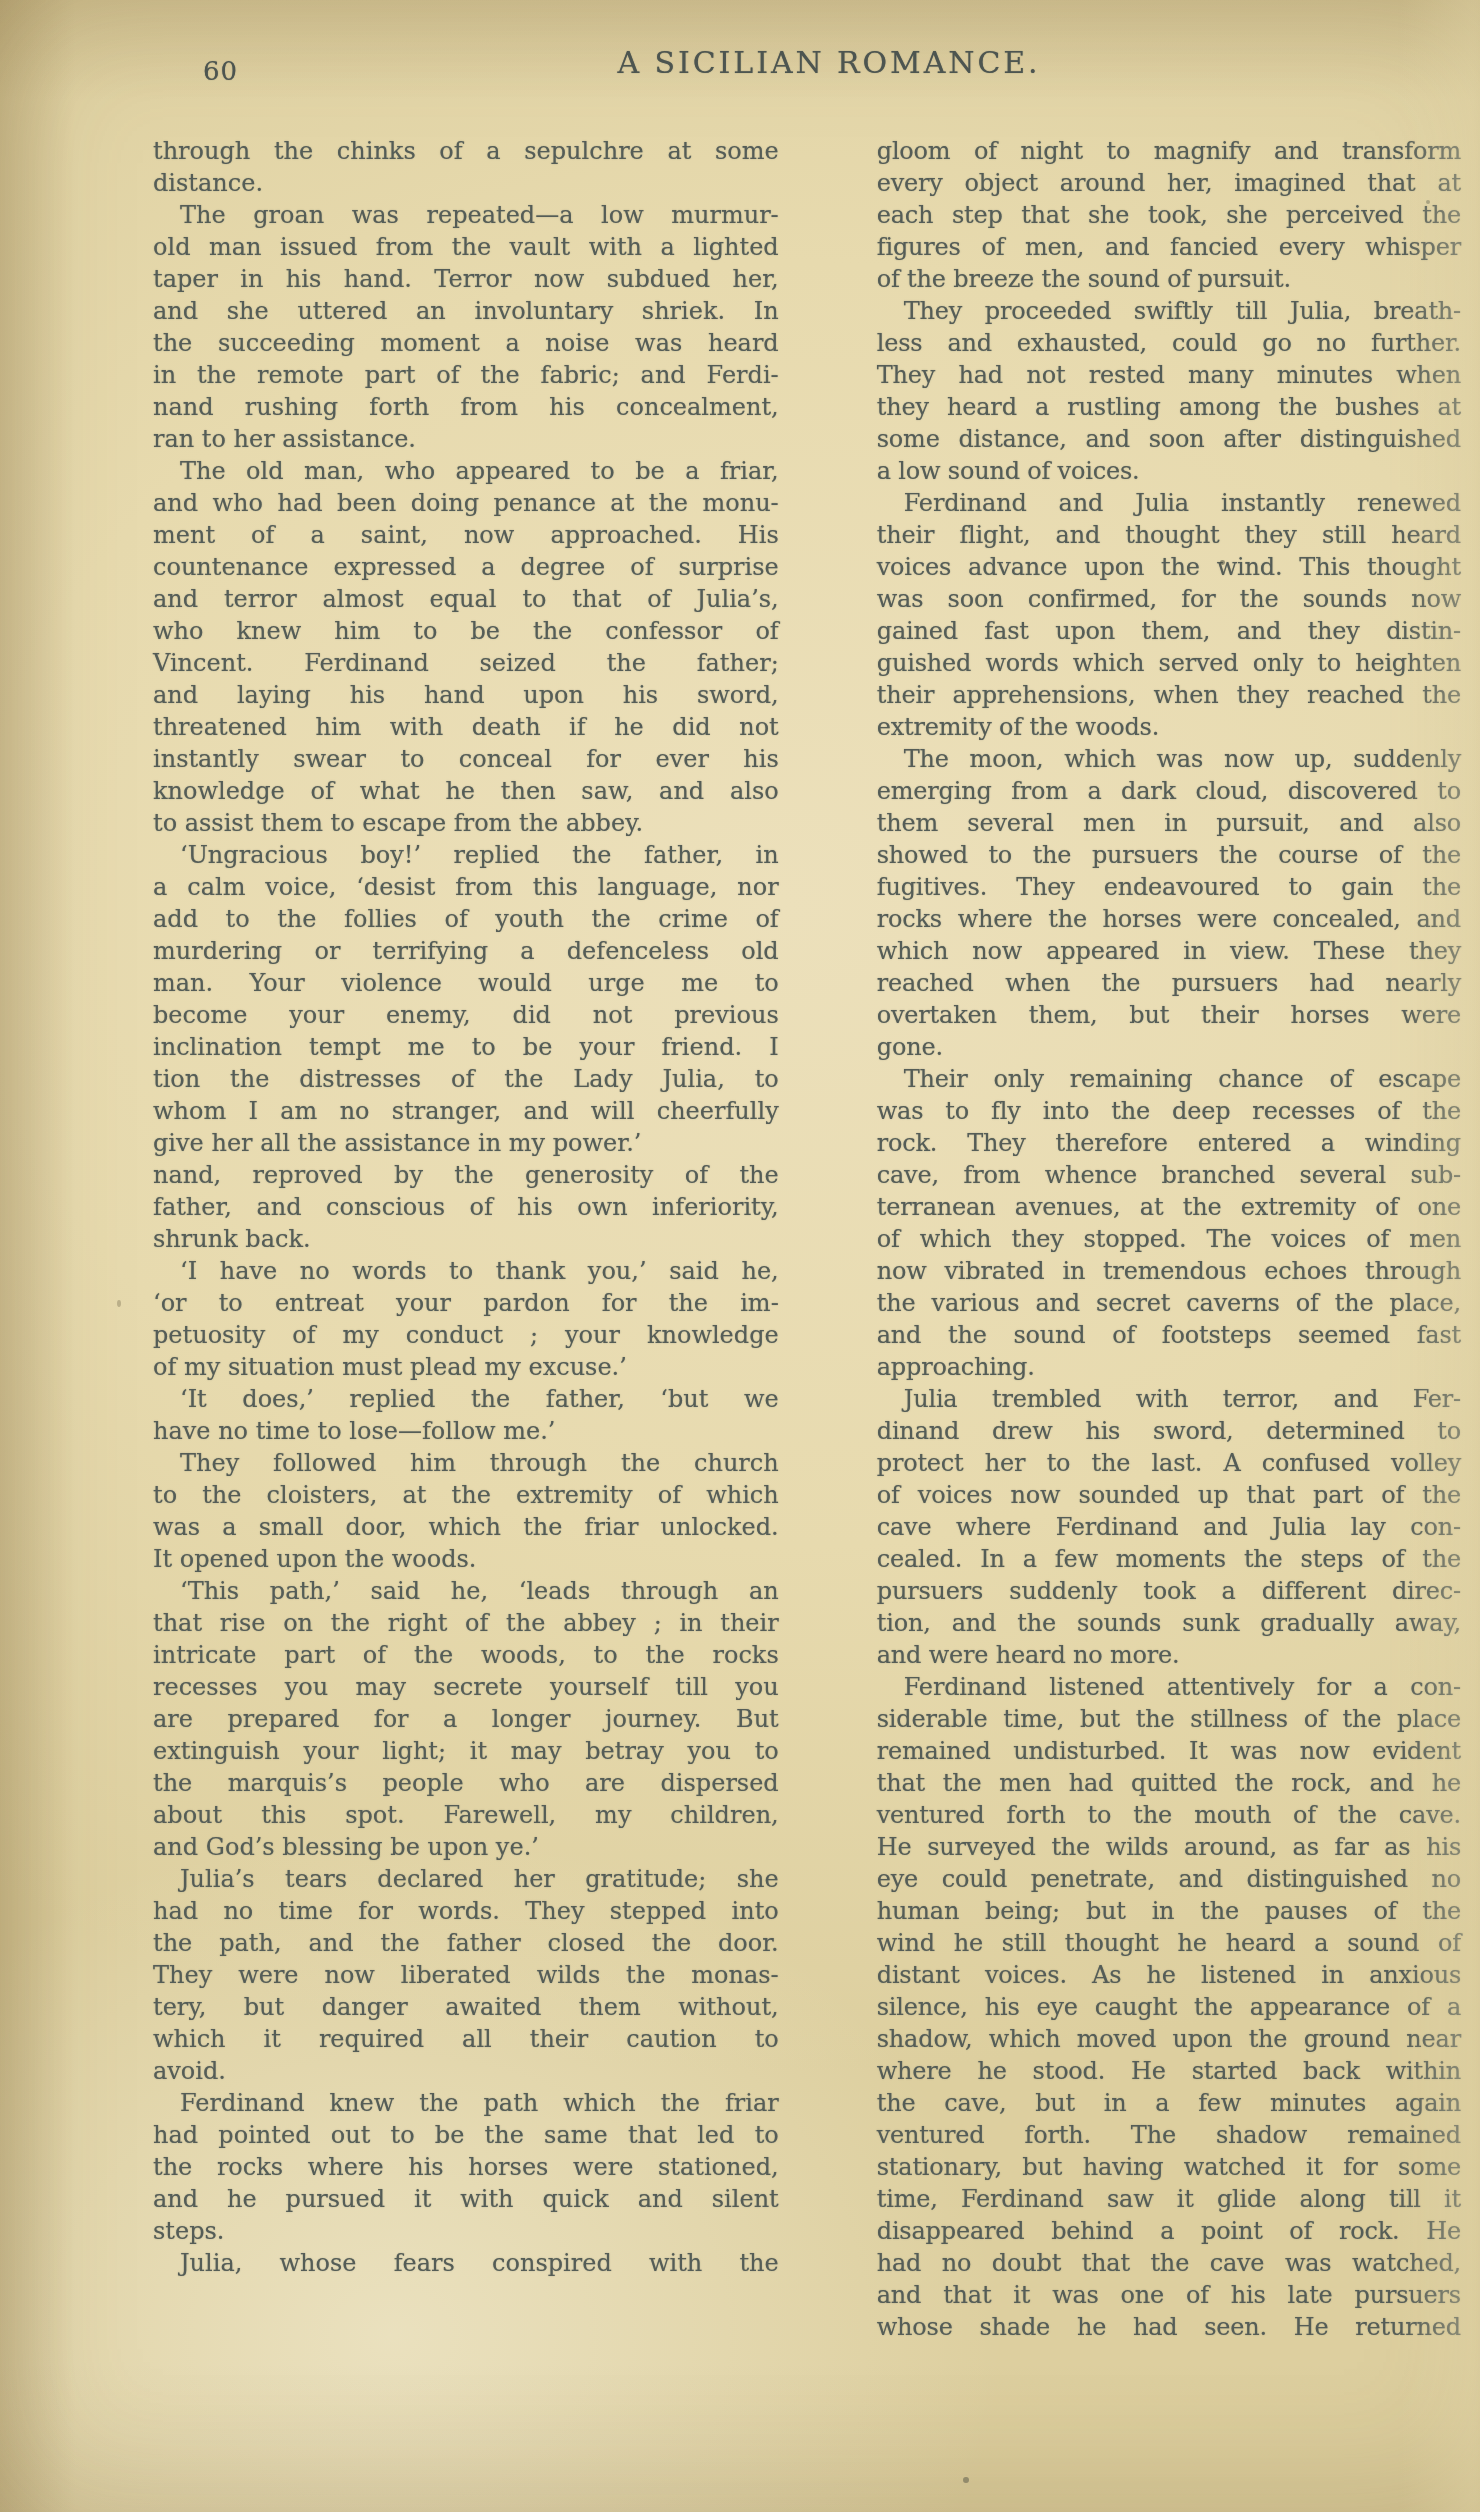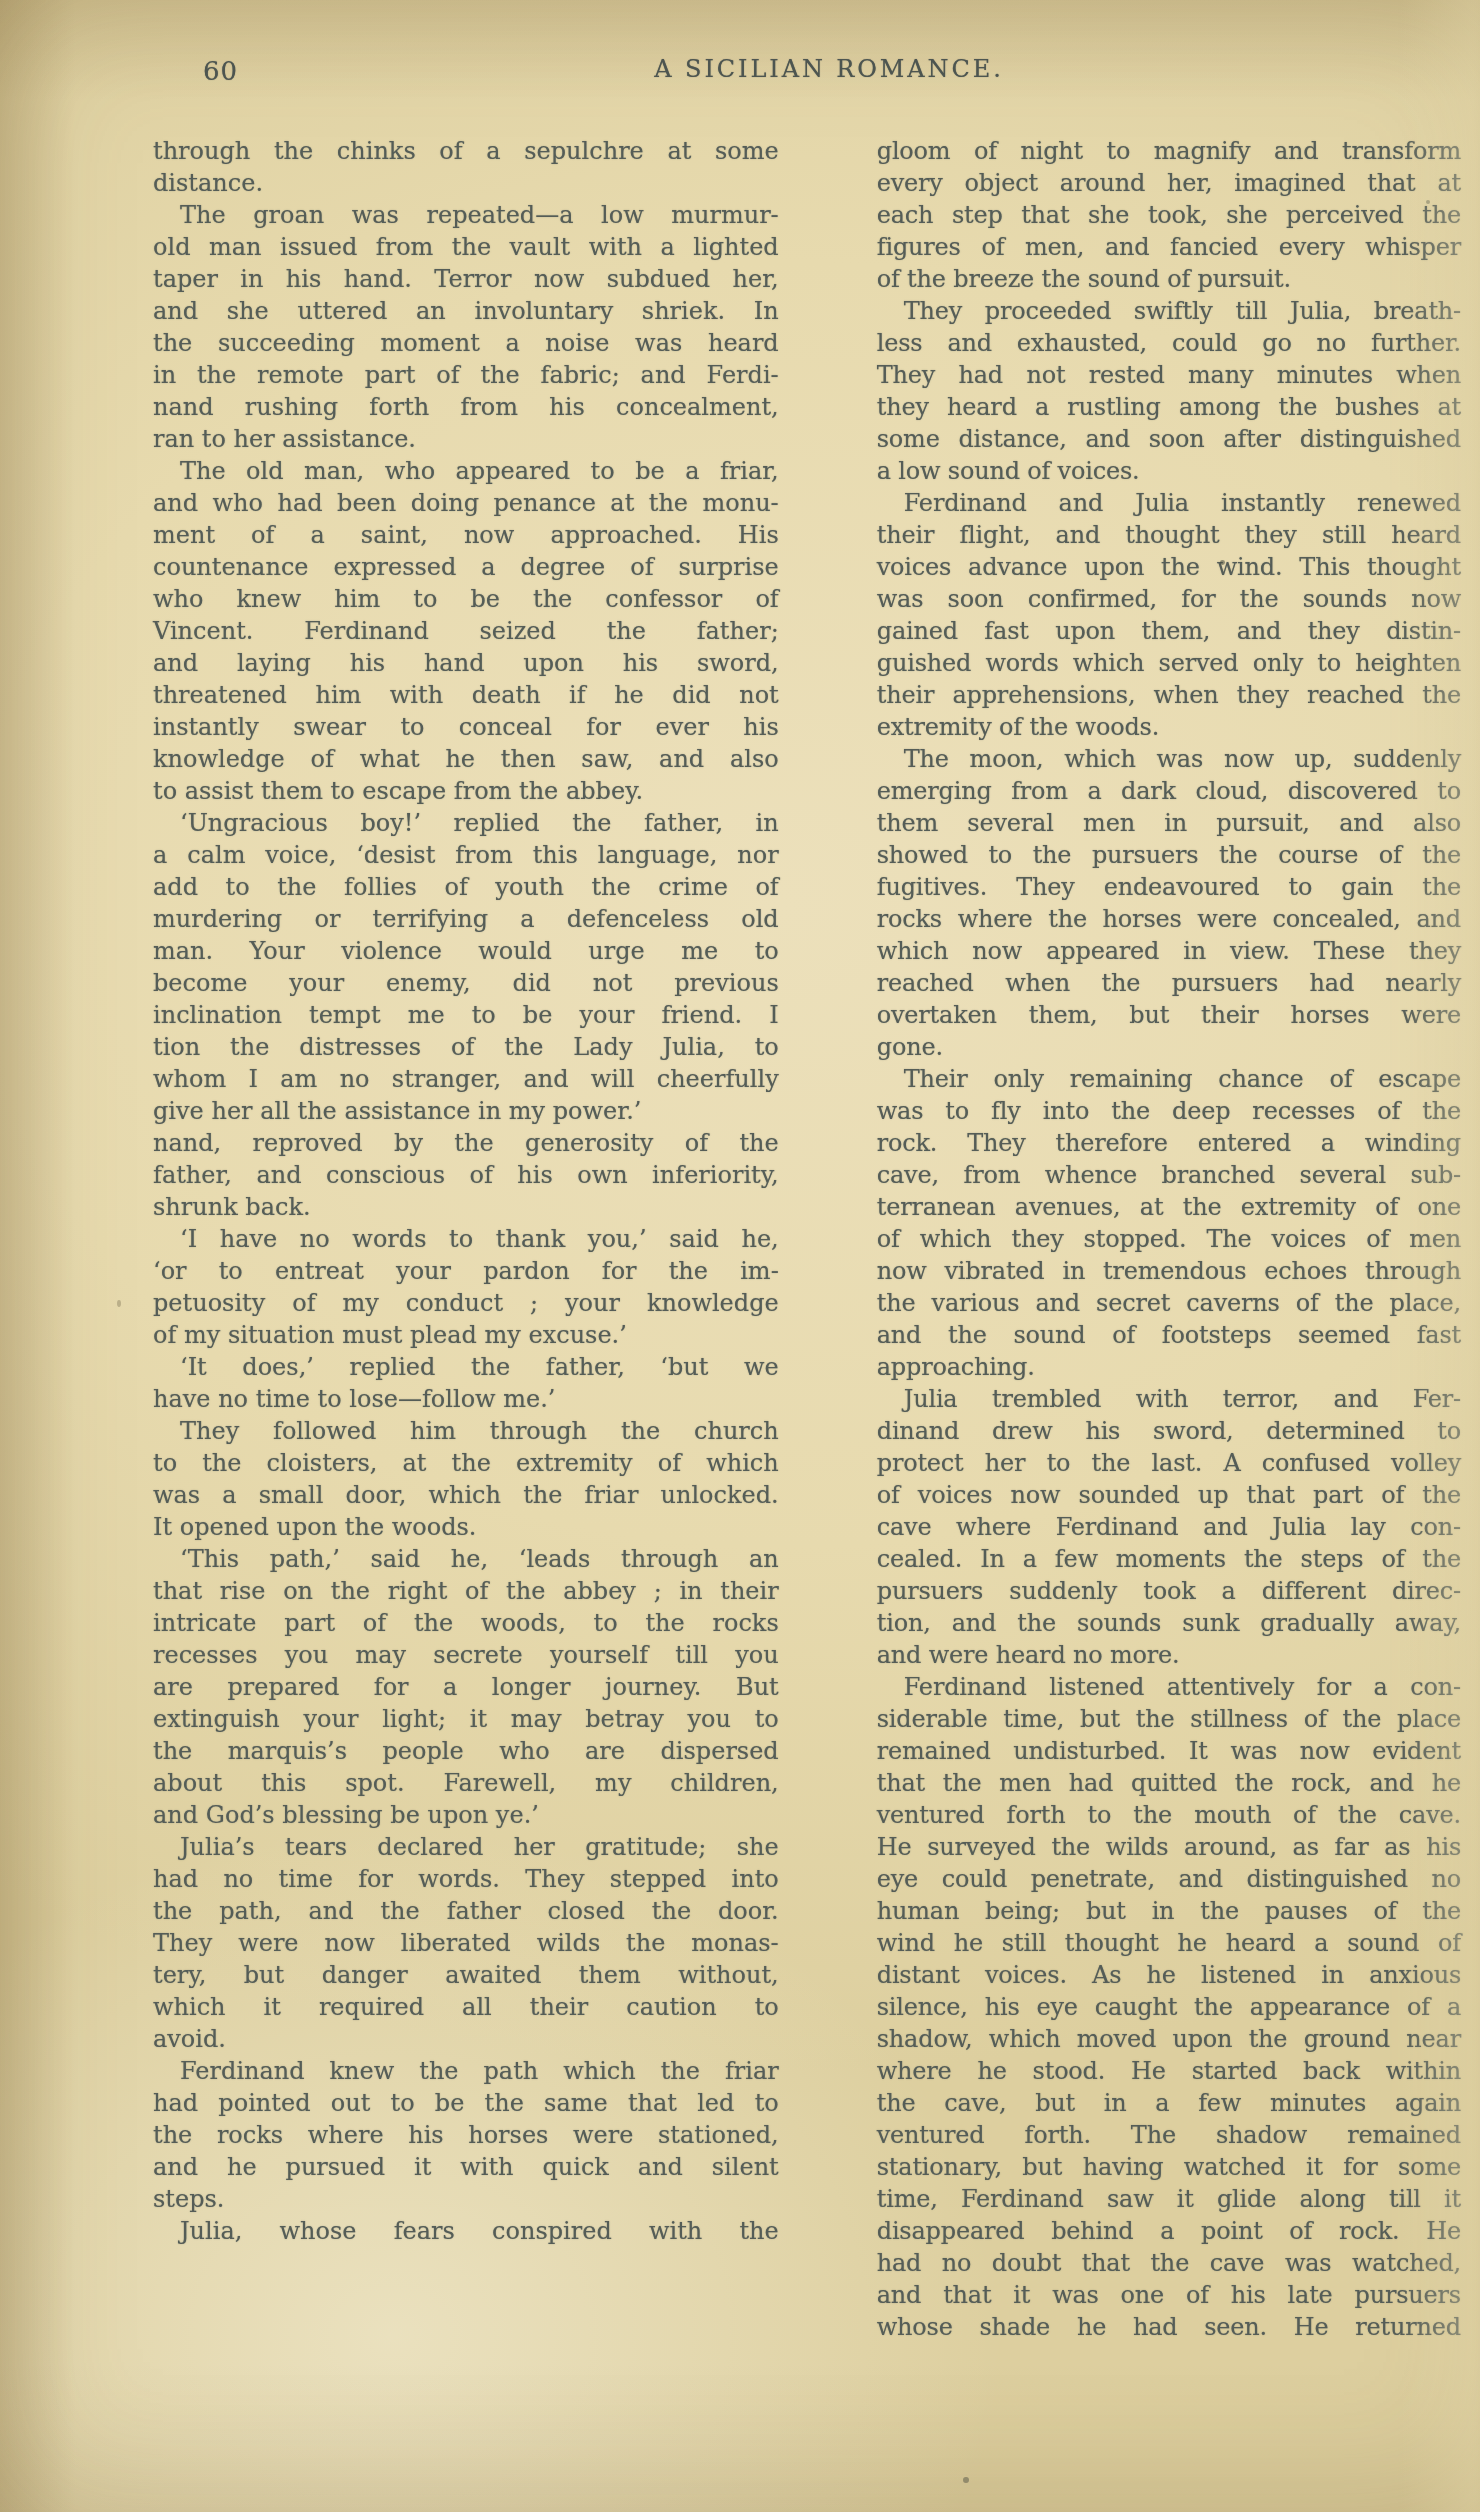--- a/index.html
+++ b/index.html
@@ -20,22 +20,22 @@
     box-shadow: inset 0 0 136px rgba(115,90,40,.22);
     padding-left: 27px;
   }
   .header{position:absolute;top:0;left:0;width:100%;height:117px;}
   .pagenum{
     position:absolute;left:203px;top:56px;
     font-size:26px;letter-spacing:1px;color:#4d5550;
     text-shadow:0 0 1px rgba(77,85,80,.75);
   }
   .title{
-    position:absolute;left:829px;top:55px;transform:translateX(-50%);
-    font-size:24px;letter-spacing:2.9px;white-space:nowrap;color:#4d5550;
+    position:absolute;left:829px;top:45px;transform:translateX(-50%);
+    font-size:30px;letter-spacing:2.9px;white-space:nowrap;color:#4d5550;
     text-shadow:0 0 1px rgba(77,85,80,.7);
   }
   .columns{
     position:absolute;left:153px;top:135px;width:1308px;
     display:flex;
     gap:44px;
   }
   .col{font-size:24px;line-height:32px;text-shadow:0 0 1.2px rgba(88,96,90,.6);}
   .col-left{width:649px;margin-right:54px;}
   .col-right{width:606px;letter-spacing:-0.2px;}
@@ -74,20 +74,21 @@
         <div class="line">taper in his hand. Terror now subdued her,</div>
         <div class="line">and she uttered an involuntary shriek. In</div>
         <div class="line">the succeeding moment a noise was heard</div>
         <div class="line">in the remote part of the fabric; and Ferdi-</div>
         <div class="line">nand rushing forth from his concealment,</div>
         <div class="line pend">ran to her assistance.</div>
         <div class="line indent">The old man, who appeared to be a friar,</div>
         <div class="line">and who had been doing penance at the monu-</div>
         <div class="line">ment of a saint, now approached. His</div>
         <div class="line">countenance expressed a degree of surprise</div>
+        <div class="line">and terror almost equal to that of Julia’s,</div>
         <div class="line">who knew him to be the confessor of</div>
         <div class="line">Vincent. Ferdinand seized the father;</div>
         <div class="line">and laying his hand upon his sword,</div>
         <div class="line">threatened him with death if he did not</div>
         <div class="line">instantly swear to conceal for ever his</div>
         <div class="line">knowledge of what he then saw, and also</div>
         <div class="line pend">to assist them to escape from the abbey.</div>
         <div class="line indent">‘Ungracious boy!’ replied the father, in</div>
         <div class="line">a calm voice, ‘desist from this language, nor</div>
         <div class="line">add to the follies of youth the crime of</div>

